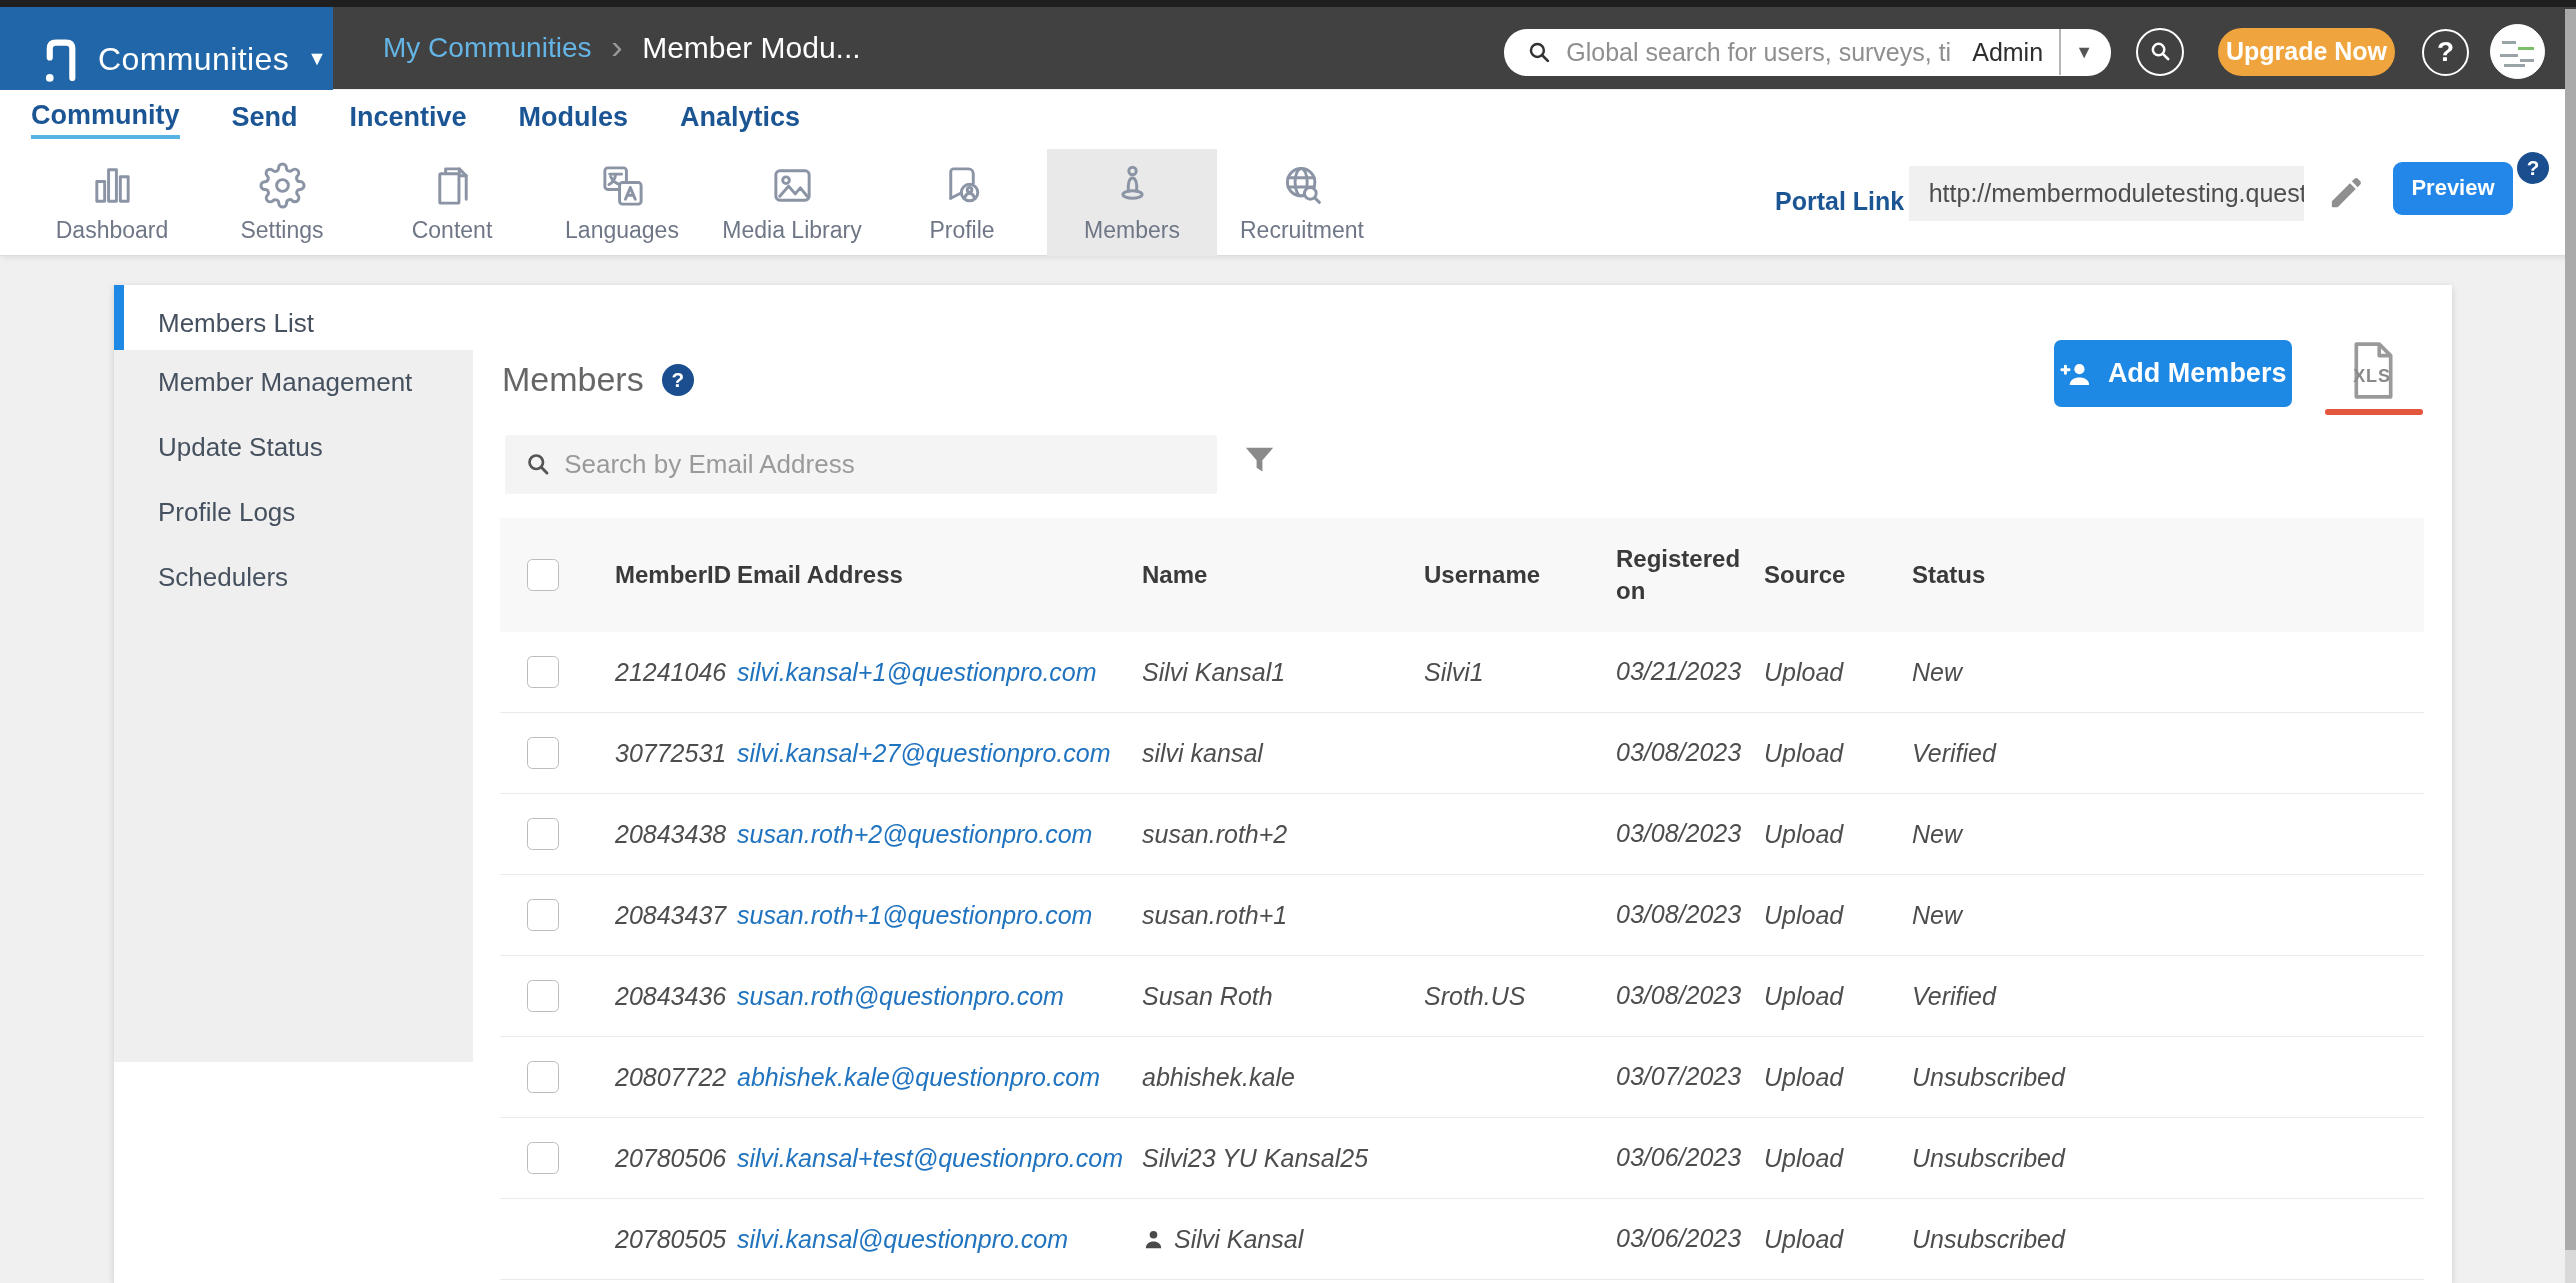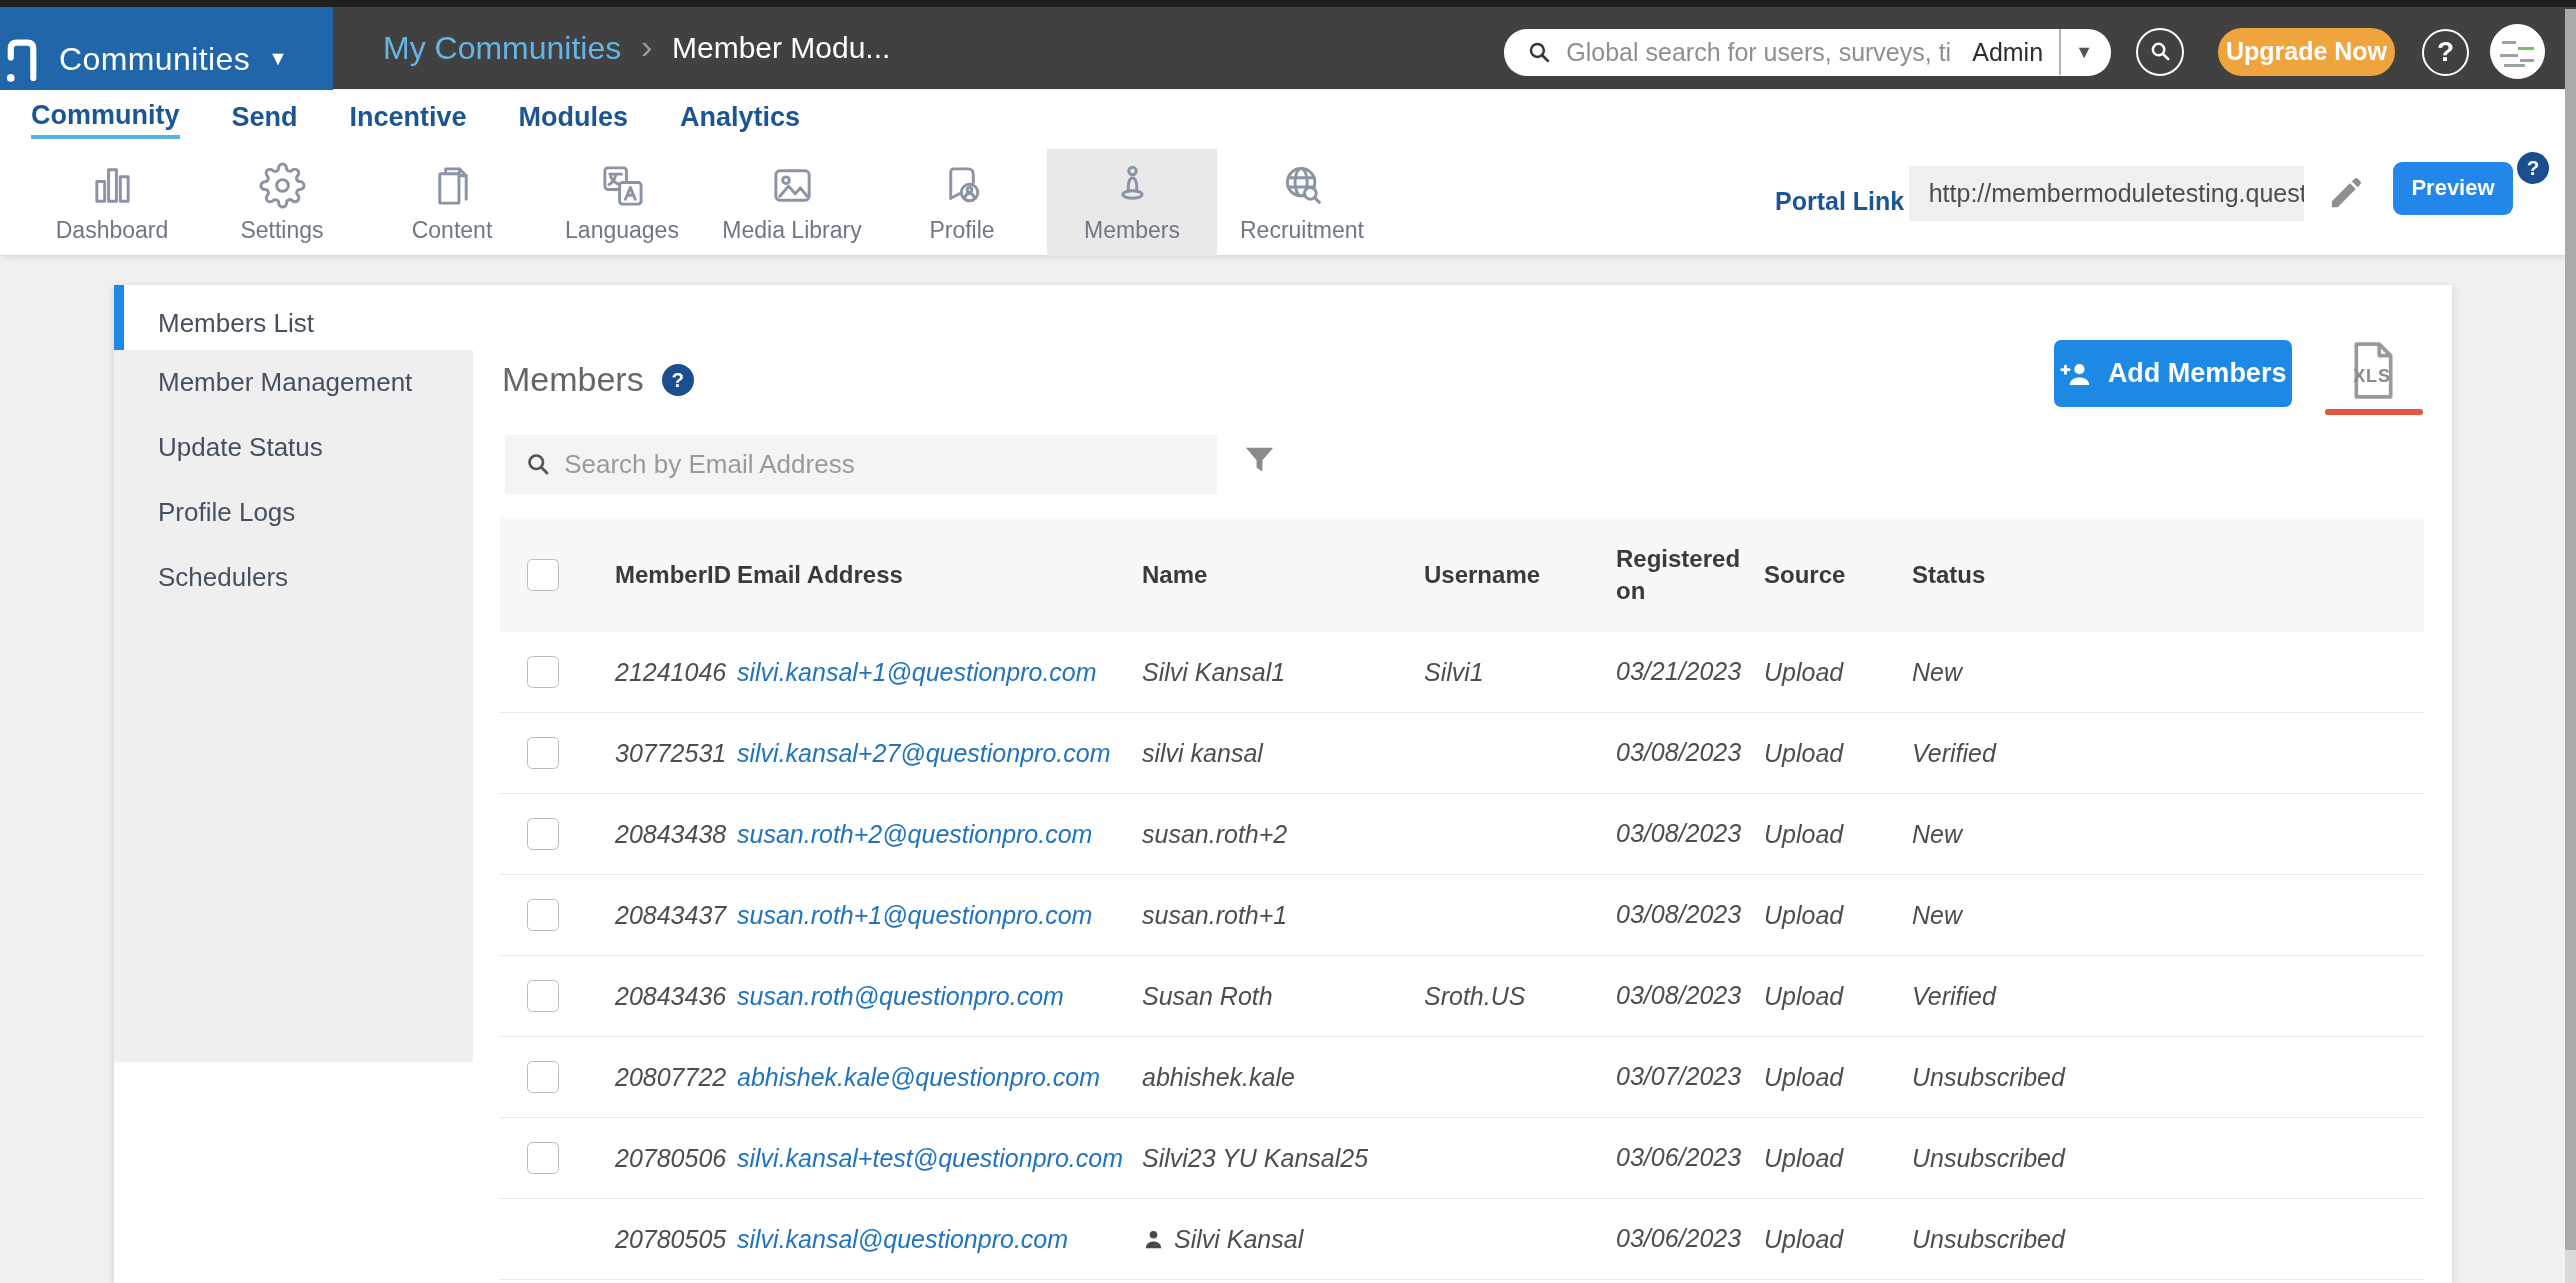--- a/index.html
+++ b/index.html
@@ -3,25 +3,25 @@
 <meta charset="utf-8">
 <style>
   * { margin:0; padding:0; box-sizing:border-box; }
   html,body { width:2576px; height:1284px; font-family:"Liberation Sans","DejaVu Sans",sans-serif; background:#f0f0f1; overflow:hidden; }
   .abs { position:absolute; }
   #stage { position:relative; width:2576px; height:1284px; background:#f0f0f1; }
 
   
   #topstrip { left:0; top:0; width:2576px; height:7.2px; background:#1f1f1f; }
   #header { left:0; top:7.2px; width:2576px; height:82px; background:#414141; }
-  #brand { left:0; top:0; width:333px; height:104px; background:#2066a8; display:flex; align-items:center; gap:18px; }
+  #brand { left:0; top:0; width:333px; height:104px; background:#2066a8; display:flex; align-items:center; padding-left:39px; gap:18px; }
   #brand .brand-label { color:#fff; font-size:32px; font-weight:500; letter-spacing:0.4px; }
   .caret-down { font-size:19.7px; color:#fff; line-height:1; }
   #breadcrumb { left:383px; top:0; height:82px; display:flex; align-items:center; gap:19.7px; }
-  .bc-parent { color:#64b5e5; font-size:32px; }
+  .bc-parent { color:#64b5e5; font-size:28px; }
   .bc-sep { color:#9a9a9a; font-size:34px; padding-bottom:3.6px; }
   .bc-current { color:#ffffff; font-size:30px; }
 
   #gsearch { left:1504px; top:21.5px; width:607px; height:47px; background:#fff; border-radius:23px; display:flex; align-items:center; }
   #gsearch svg { margin-left:23px; }
   #gsearch input { border:none; outline:none; background:transparent; font-family:inherit; font-size:25px; color:#444; width:385px; margin-left:14.3px; }
   #gsearch input::placeholder { color:#8f8f8f; }
   .scope { color:#2e2e2e; font-size:25px; margin-left:auto; }
   .scope-divider { width:1.8px; height:46px; background:#b5b5b5; margin:0 0 0 16px; }
   .scope-caret { color:#555; font-size:18px; margin:0 18px 0 14.3px; }

